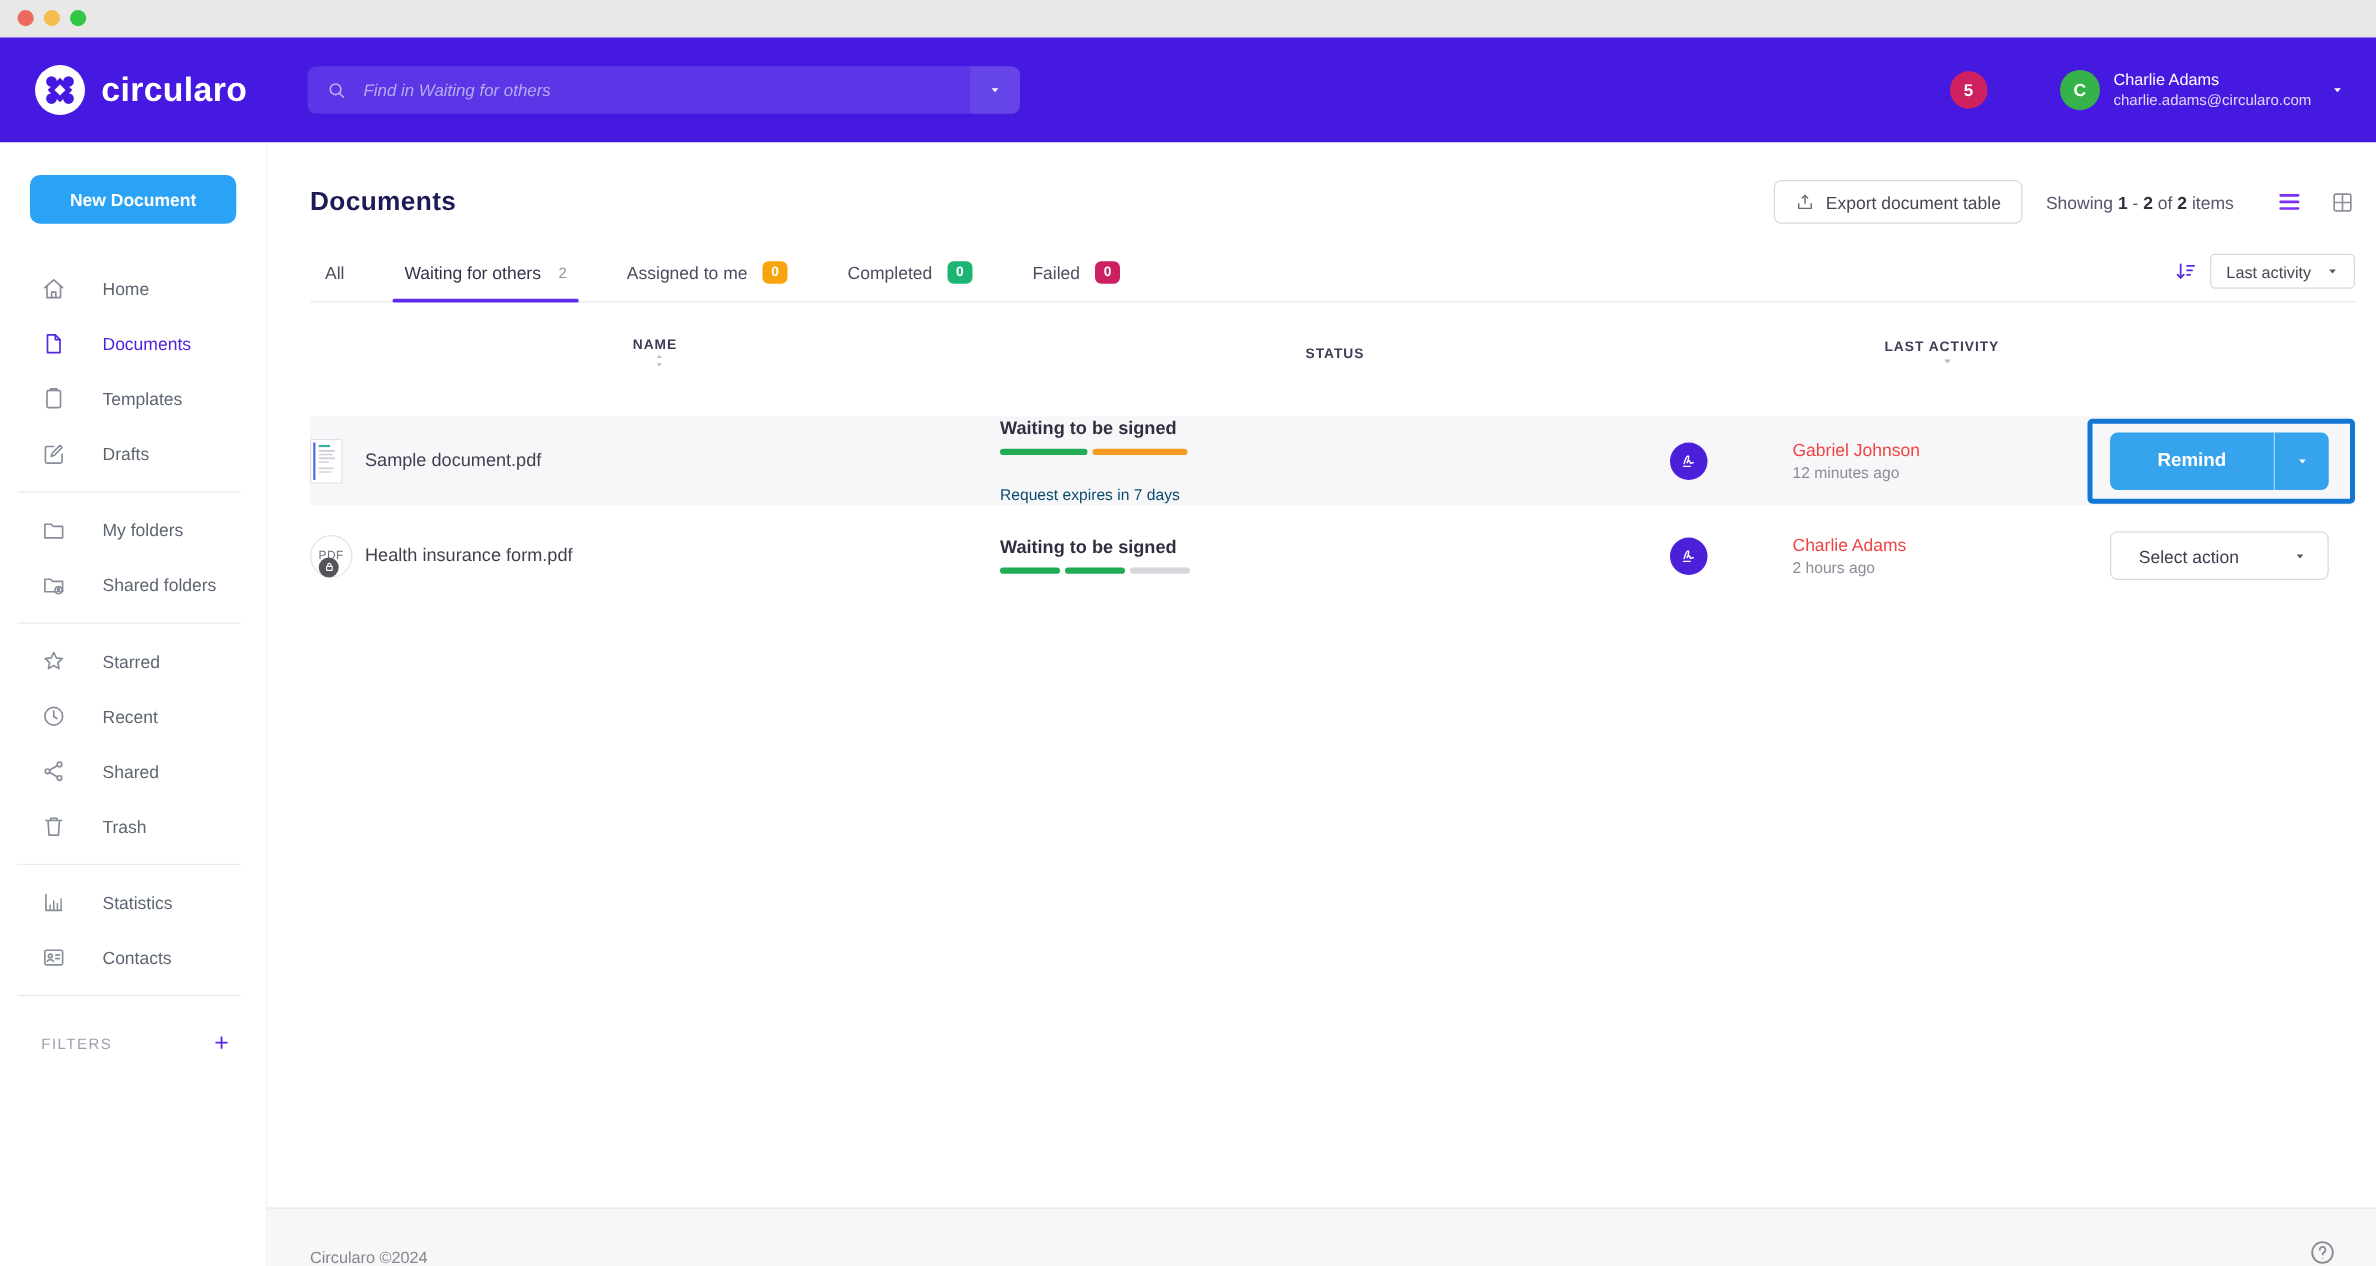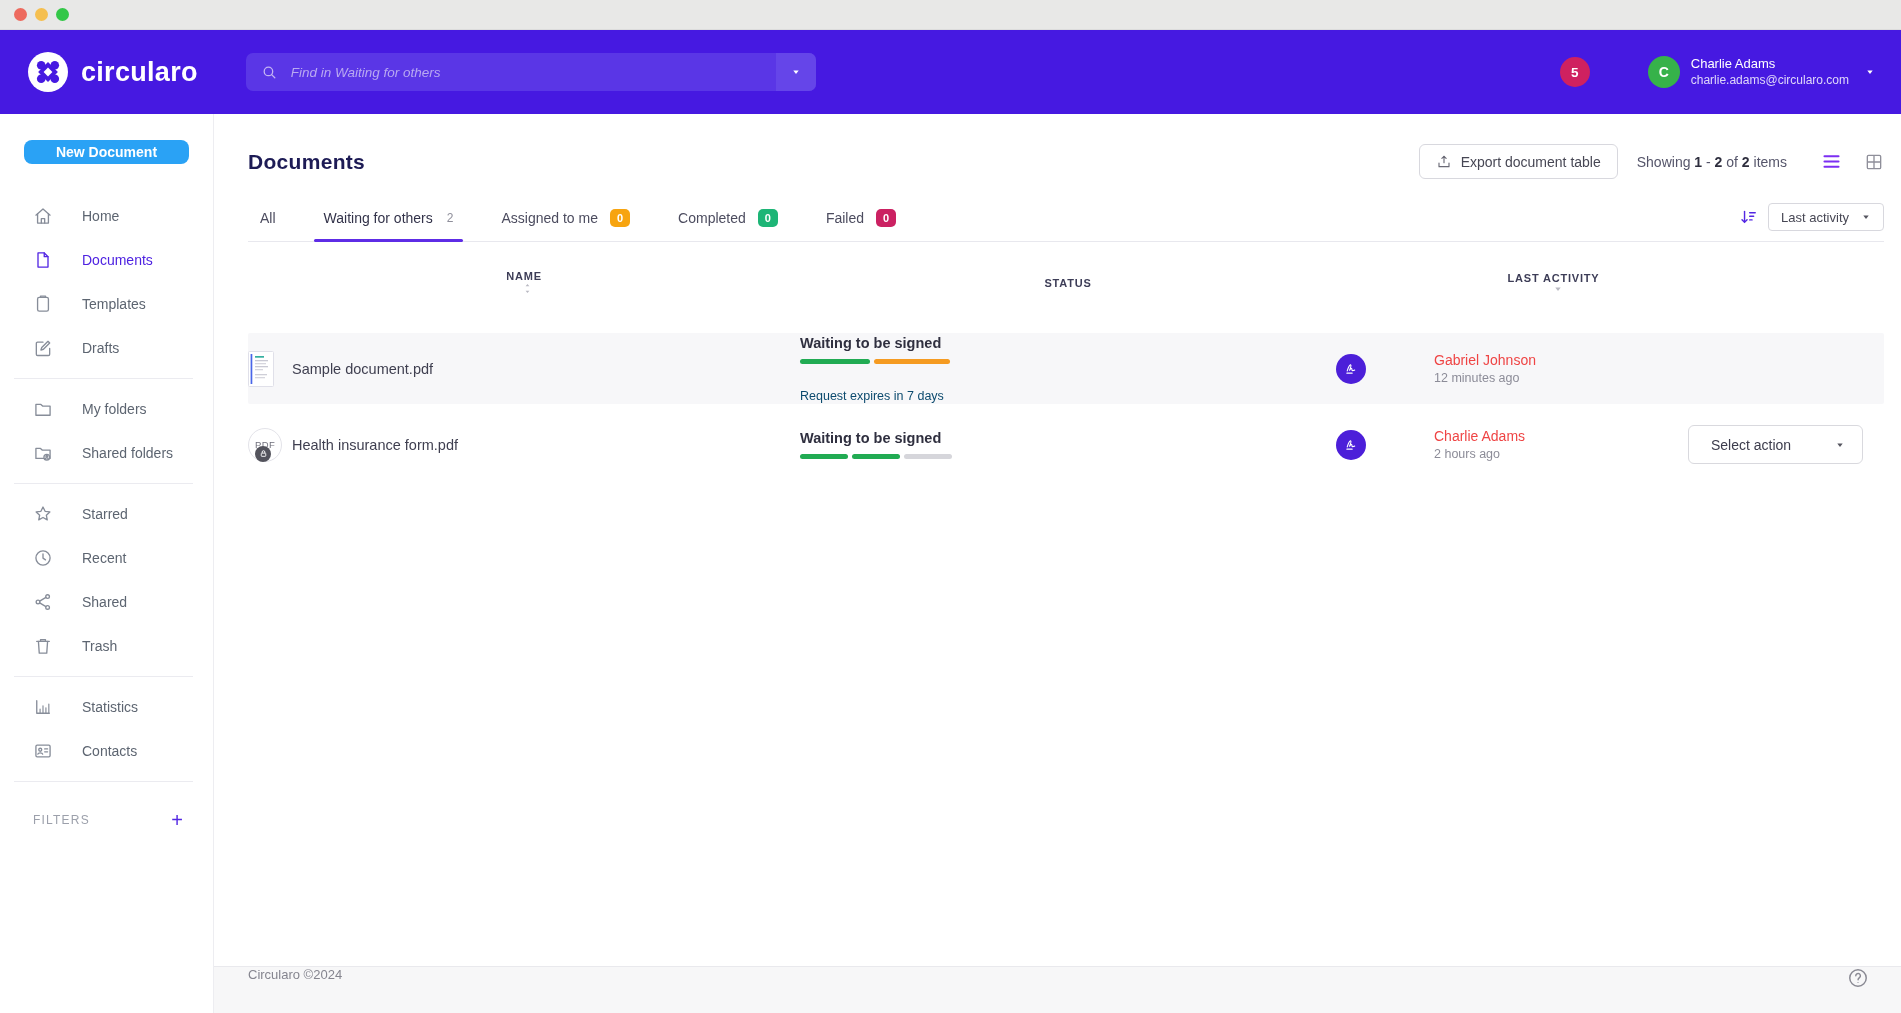--- a/index.html
+++ b/index.html
@@ -24,21 +24,21 @@
   .notif { width:30px; height:30px; border-radius:50%; background:#cf2160; color:#fff; font-weight:bold; font-size:13.5px; display:flex; align-items:center; justify-content:center; }
   .avatar { width:32px; height:32px; border-radius:50%; background:#36b24a; color:#fff; font-weight:bold; font-size:14px; display:flex; align-items:center; justify-content:center; margin-left:58px; }
   .user-block { margin-left:11px; line-height:1.25; }
   .user-name { color:#fff; font-size:13px; }
   .user-email { color:rgba(255,255,255,.82); font-size:12px; }
   .user-caret { color:#fff; margin-left:16px; }
 
   
   .app { display:flex; height:899px; }
   .sidebar { width:214px; border-right:1px solid #ededf1; padding-top:26px; display:flex; flex-direction:column; background:#fff; }
-  .new-doc { margin:0 24px; height:24px; background:#2aa2f5; color:#fff; font-weight:bold; font-size:14px; border:none; border-radius:8px; cursor:pointer; font-family:inherit; }
+  .new-doc { margin:0 24px; height:39px; background:#2aa2f5; color:#fff; font-weight:bold; font-size:14px; border:none; border-radius:8px; cursor:pointer; font-family:inherit; }
   .nav { margin-top:30px; }
   .nav-item { height:44px; display:flex; align-items:center; padding-left:33px; color:#5d6571; font-size:14px; }
   .nav-item .icon { width:20px; height:20px; margin-right:29px; color:#878d99; }
   .nav-item.active { color:#4e22e1; }
   .nav-item.active .icon { color:#5327e3; }
   .sb-divider { height:1px; background:#ebebf0; margin:8px 20px 8px 14px; }
   .filters { display:flex; align-items:center; justify-content:space-between; padding:20px 30px 0 33px; }
   .filters-label { font-size:12px; color:#9ca0ab; letter-spacing:1.2px; }
   .filters-add { color:#5327e3; font-size:20px; line-height:1; cursor:pointer; }
 
@@ -92,21 +92,21 @@
   .sig-avatar svg { width:18px; height:18px; }
   .actor { font-size:14px; color:#ef4444; }
   .time { font-size:12.5px; color:#8c8c98; margin-top:3px; }
   .cell-action { display:flex; }
   .hl-box { border:4px solid #1277d2; border-radius:4px; padding:7px 12px 7px 14px; display:flex; width:100%; max-width:216px; }
   .split-btn { display:flex; height:46px; width:175px; border-radius:6px; overflow:hidden; background:#35a4ec; color:#fff; border:none; cursor:pointer; font-family:inherit; padding:0; }
   .split-main { flex:1; display:flex; align-items:center; justify-content:center; font-weight:bold; font-size:15px; }
   .split-caret { width:44px; display:flex; align-items:center; justify-content:center; border-left:1px solid rgba(255,255,255,.55); color:#fff; }
   .select-btn { margin-left:18px; width:175px; height:39px; border:1px solid #d9d9de; border-radius:6px; background:#fff; display:flex; align-items:center; justify-content:space-between; padding:0 17px 0 22px; font-size:14px; color:#3c3c4c; cursor:pointer; font-family:inherit; }
 
-  .footer { height:47px; background:#f7f7f8; border-top:1px solid #e9e9ed; display:flex; align-items:flex-start; justify-content:space-between; padding:0 32px 0 34px; }
+  .footer { height:47px; background:#f7f7f8; border-top:1px solid #e9e9ed; display:flex; align-items:flex-end; justify-content:space-between; padding:0 32px 0 34px; }
   .copyright { font-size:13px; color:#85858f; }
   .help-icon { width:22px; height:22px; color:#8a8a94; cursor:pointer; }
 
   .icon svg, .inline-svg { display:block; width:100%; height:100%; }
   .caret svg { width:10px; height:10px; display:block; }
 </style>
 </head>
 <body>
 
 <div class="titlebar">
@@ -427,20 +427,32 @@
                 <svg viewBox="0 0 24 24" fill="none" stroke="#fff" stroke-width="1.5" stroke-linecap="round">
                   <path d="M7 14.5c1.5-5.5 3.5-8.5 4.6-8s-.6 5.5-1.8 7.6c.9-1.4 2.2-3 3-2.6.8.4.1 2.2.9 2.6.8.4 1.9-.8 3.2-.6"></path>
                   <path d="M6.5 17.5h7"></path>
                 </svg>
               </span>
       <div>
         <div class="actor">Gabriel Johnson</div>
         <div class="time">12 minutes ago</div>
       </div>
     </div>
+    <div class="cell-action">
+              <div class="hl-box">
+         <button class="split-btn">
+           <span class="split-main">Remind</span>
+           <span class="split-caret caret">
+                    <svg viewBox="0 0 24 24" fill="currentColor">
+                      <path d="M5.5 8.5h13L12 16.5z"></path>
+                    </svg>
+                  </span>
+         </button>
+              </div>
+            </div>
           </div>
           <div class="row">
     <div class="cell-name">
               <span class="doc-icon">
                 <span class="pdf-circle">PDF</span>
                 <span class="lock-badge">
                   <svg viewBox="0 0 24 24" fill="none" stroke="#fff" stroke-width="2.4">
                     <rect x="6" y="11" width="12" height="8.5" rx="1.5"></rect>
                     <path d="M8.5 11V8a3.5 3.5 0 017 0v3"></path>
                   </svg>

